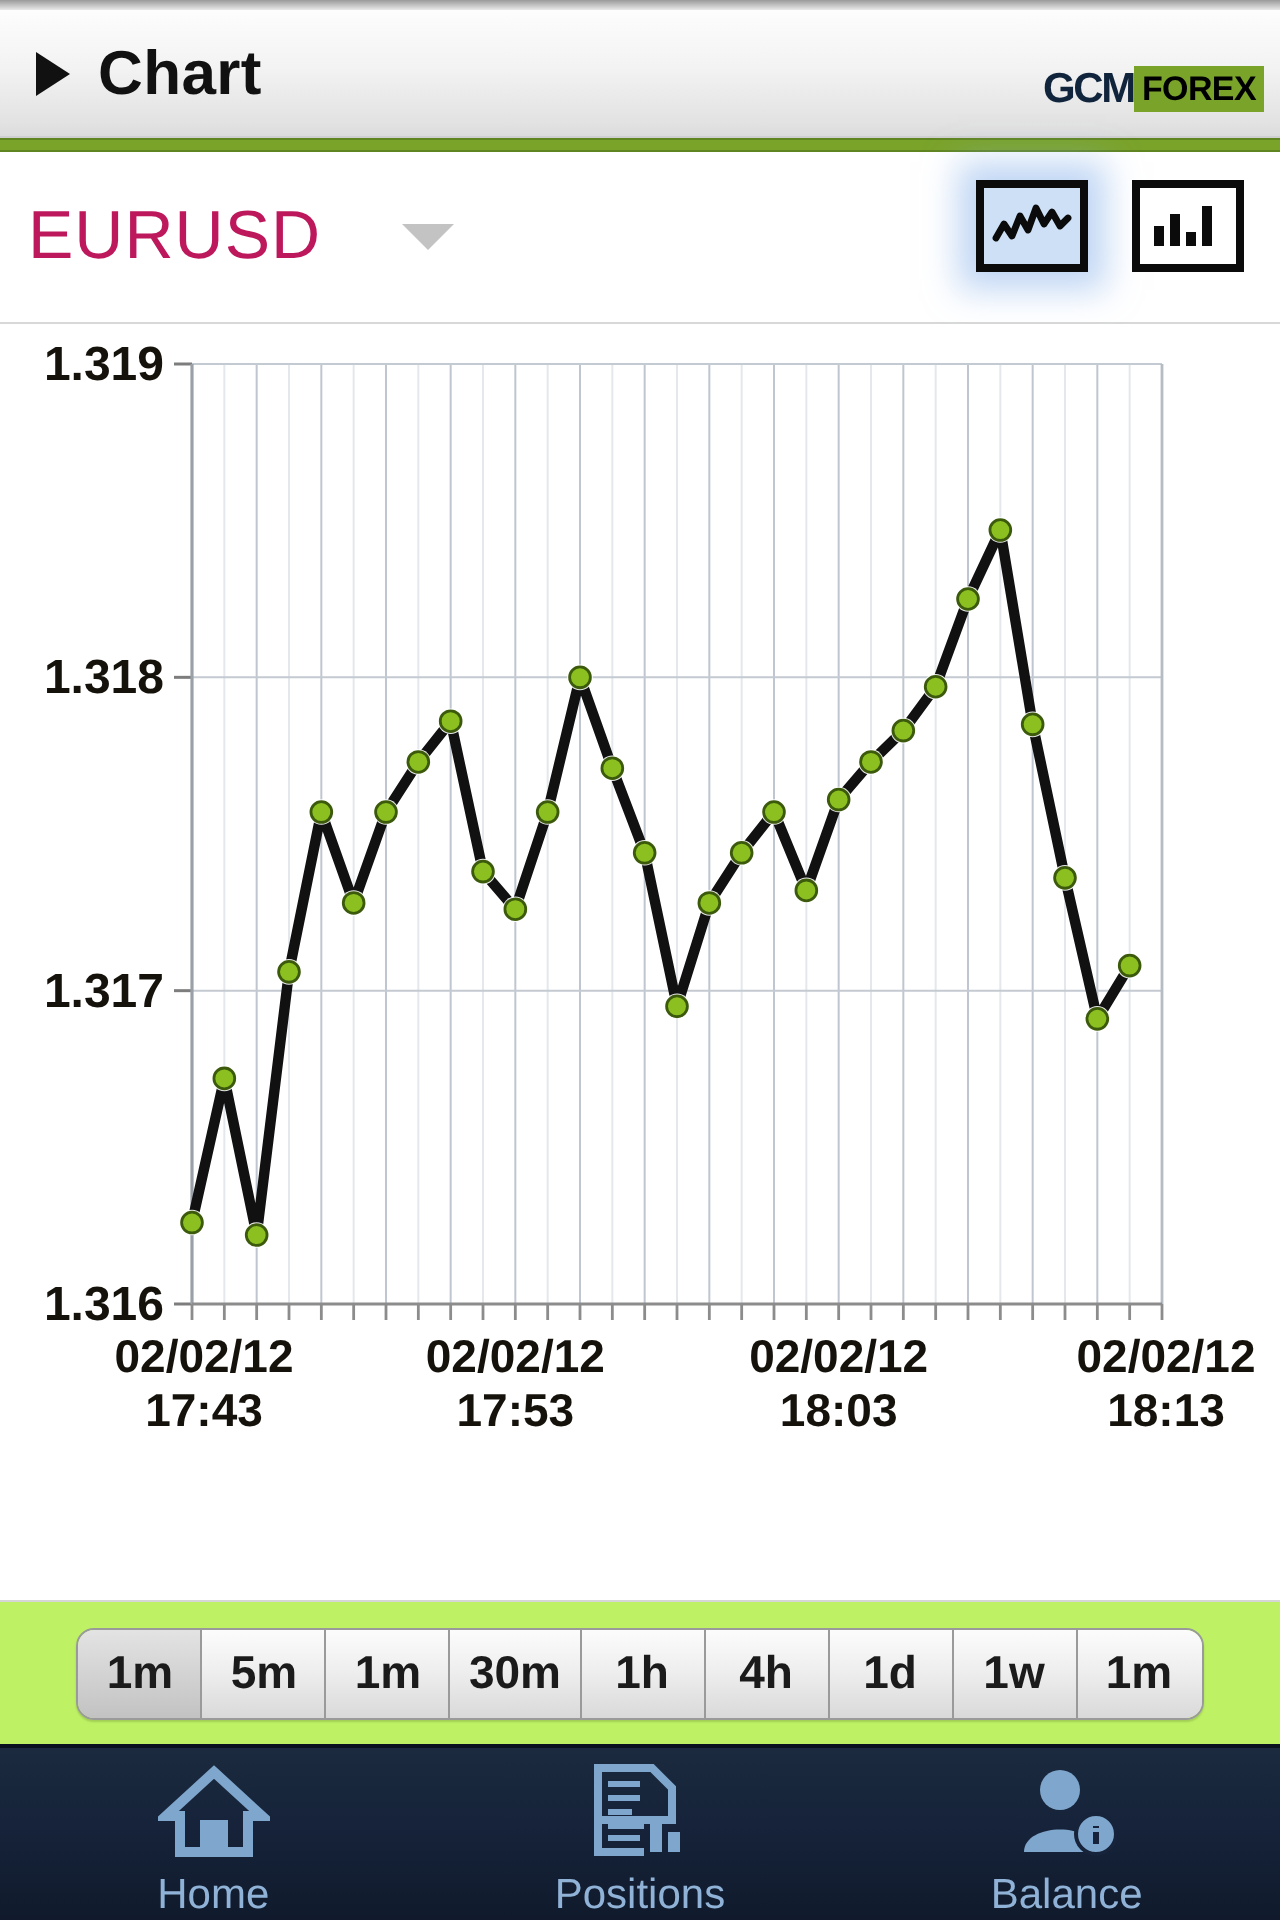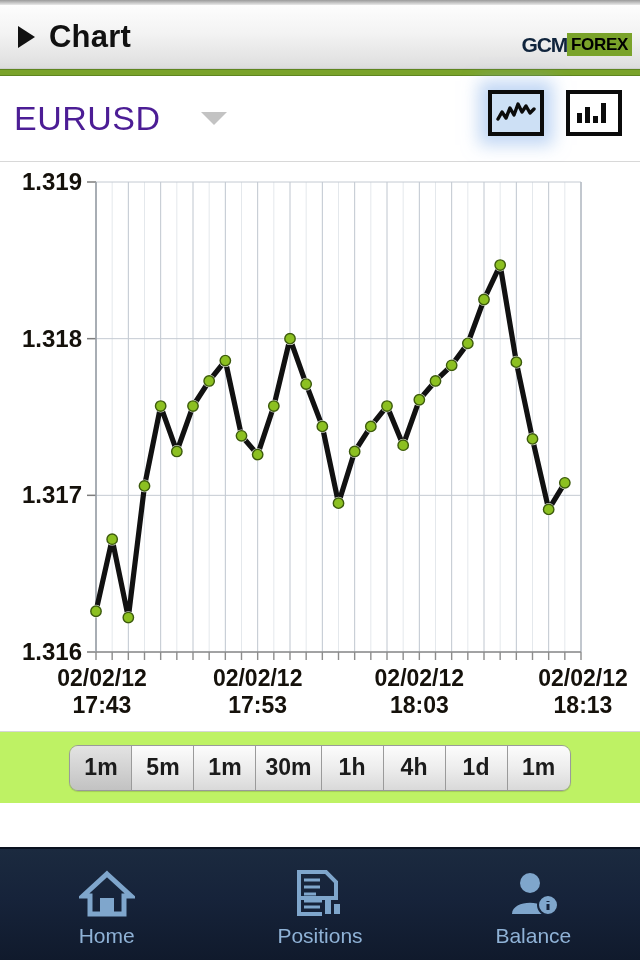--- a/index.html
+++ b/index.html
@@ -84,21 +84,21 @@
     height: 86px;
     background: #ffffff;
     display: flex;
     align-items: center;
     padding: 0 14px 0 14px;
     position: relative;
     border-bottom: 1px solid #d8d8d8;
   }
   .symbol-name {
     font-size: 34px;
-    color: #4c1d95;
+    color: #be185d;
     letter-spacing: 0.5px;
   }
   .chevron {
     margin-left: 40px;
     width: 0; height: 0;
     border-left: 13px solid transparent;
     border-right: 13px solid transparent;
     border-top: 13px solid #c3c3c3;
   }
   .chart-type-group {
@@ -158,25 +158,24 @@
     border-right: 1px solid #9a9a9a;
   }
   .tf-btn:last-child { border-right: none; }
   .tf-btn.active {
     background: linear-gradient(180deg,#e3e3e3 0%,#d3d3d3 50%,#c2c2c2 100%);
   }
 
   
   .nav {
     flex: 0 0 auto;
-    height: 113px;
+    height: 88px;
     background: linear-gradient(180deg,#1b2a3f 0%,#16233a 45%,#101a2c 100%);
     border-top: 2px solid #0a1220;
     display: flex;
-    margin-top: 44px;
   }
   .nav-item {
     flex: 1 1 0;
     display: flex; flex-direction: column;
     align-items: center; justify-content: center;
     gap: 4px;
     padding-top: 6px;
   }
   .nav-icon { width: 56px; height: 52px; display: block; }
   .nav-label {
@@ -378,20 +377,21 @@
 
   <div class="tf-zone">
     <div class="tf-group" id="tf-group">
         <div class="tf-btn active">1m</div>
         <div class="tf-btn">5m</div>
         <div class="tf-btn">1m</div>
         <div class="tf-btn">30m</div>
         <div class="tf-btn">1h</div>
         <div class="tf-btn">4h</div>
         <div class="tf-btn">1d</div>
+        <div class="tf-btn">1w</div>
         <div class="tf-btn">1m</div>
       </div>
   </div>
 
   <div class="nav" id="bottom-nav">
       <div class="nav-item">
         <span>
           <svg class="nav-icon" viewBox="0 0 56 52">
             <path d="M28 6 L52 28 L45 28 L45 46 L11 46 L11 28 L4 28 Z" fill="none" stroke="#7fa6cc" stroke-width="5"></path>
             <rect x="21" y="30" width="14" height="16" fill="#7fa6cc"></rect>

